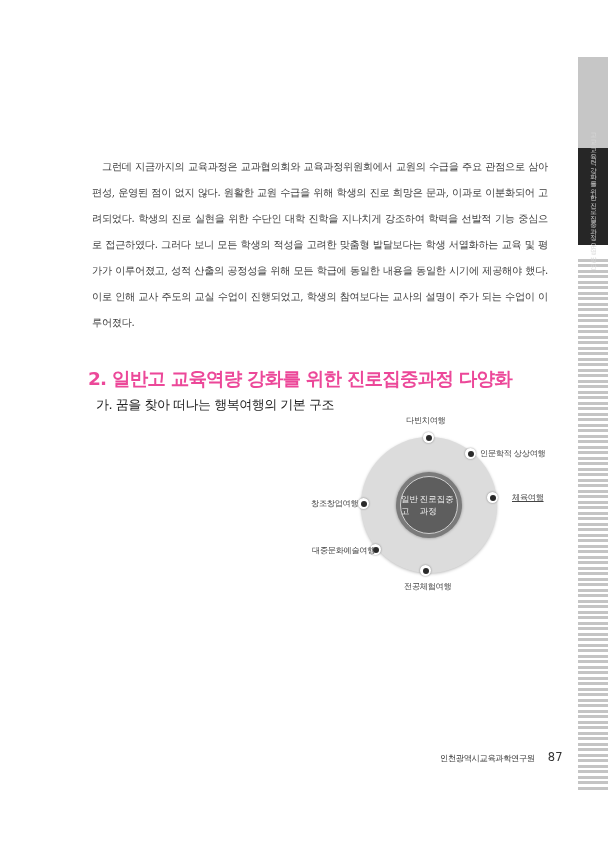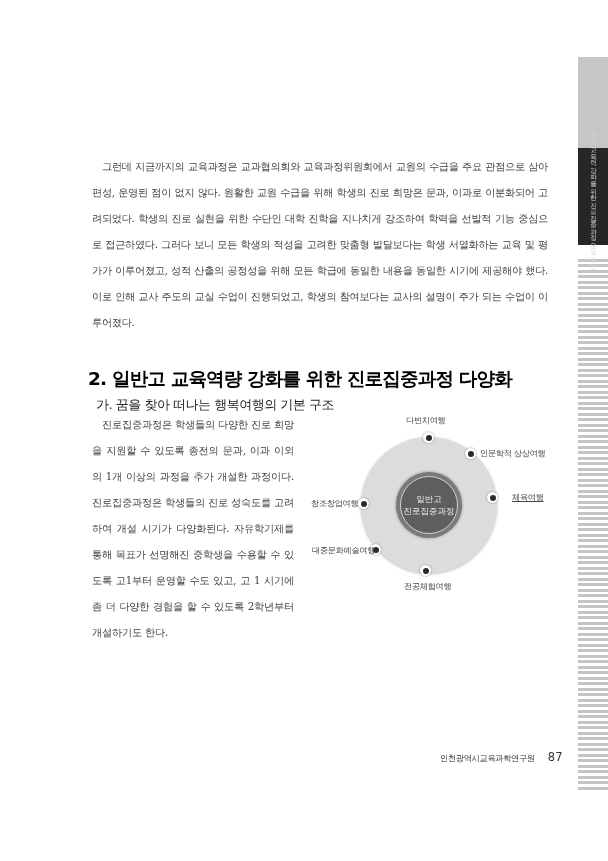--- a/index.html
+++ b/index.html
@@ -9,40 +9,40 @@
   }
   .para {
     position: absolute; font-size: 10.2px; line-height: 26px; color: #404040;
     text-align: justify; letter-spacing: -0.3px;
   }
   .para p { margin: 0; text-indent: 10px; }
   #intro { left: 92px; top: 154px; width: 456px; }
   #left-col { left: 92px; top: 412px; width: 202px; letter-spacing: -0.2px; }
   .section-title {
     position: absolute; left: 88px; top: 366px; font-family: "DejaVu Sans", "Liberation Sans", sans-serif;
-    font-size: 18.5px; font-weight: bold; color: #000000; letter-spacing: -0.8px; white-space: nowrap;
+    font-size: 18.5px; font-weight: bold; color: #ec4899; letter-spacing: -0.8px; white-space: nowrap;
   }
   .sub-title {
     position: absolute; left: 96px; top: 396px; font-family: "DejaVu Sans", "Liberation Sans", sans-serif;
     font-size: 13px; color: #222; letter-spacing: -0.5px; white-space: nowrap;
   }
   
   #diagram { position: absolute; left: 300px; top: 410px; width: 260px; height: 190px; }
   .ring {
     position: absolute; left: 61px; top: 27px; width: 136px; height: 136px; border-radius: 50%;
     background: #dcdcdc; box-shadow: 0 1px 3px rgba(0,0,0,0.25);
   }
   .core-outer {
     position: absolute; left: 96px; top: 62px; width: 66px; height: 66px; border-radius: 50%;
     background: #7a7a7a; box-shadow: 0 0 3px rgba(0,0,0,0.4);
   }
   .core-inner {
     position: absolute; left: 100px; top: 66px; width: 58px; height: 58px; border-radius: 50%;
     background: #5e5e5e; border: 1px solid #cfcfcf; box-sizing: border-box;
-    display: flex; flex-direction: column; align-items: center; justify-content: center;
+    display: flex; flex-direction: row; align-items: center; justify-content: center;
     font-family: "DejaVu Sans", "Liberation Sans", sans-serif; color: #f2f2f2; font-size: 8.5px; line-height: 12px;
   }
   .node {
     position: absolute; width: 11px; height: 11px; border-radius: 50%; background: #fff;
     box-shadow: 0 0 2px rgba(0,0,0,0.45);
   }
   .node::after {
     content: ""; position: absolute; left: 2.5px; top: 2.5px; width: 6px; height: 6px; border-radius: 50%; background: #2a2a2a;
   }
   .node-label {
@@ -74,21 +74,20 @@
 <body>
 
 <div id="intro" class="para">
   <p>그런데 지금까지의 교육과정은 교과협의회와 교육과정위원회에서 교원의 수급을 주요 관점으로 삼아 편성, 운영된 점이 없지 않다. 원활한 교원 수급을 위해 학생의 진로 희망은 문과, 이과로 이분화되어 고려되었다. 학생의 진로 실현을 위한 수단인 대학 진학을 지나치게 강조하여 학력을 선발적 기능 중심으로 접근하였다. 그러다 보니 모든 학생의 적성을 고려한 맞춤형 발달보다는 학생 서열화하는 교육 및 평가가 이루어졌고, 성적 산출의 공정성을 위해 모든 학급에 동일한 내용을 동일한 시기에 제공해야 했다. 이로 인해 교사 주도의 교실 수업이 진행되었고, 학생의 참여보다는 교사의 설명이 주가 되는 수업이 이루어졌다.</p>
 </div>
 
 <div class="section-title">2. 일반고 교육역량 강화를 위한 진로집중과정 다양화</div>
 <div class="sub-title">가. 꿈을 찾아 떠나는 행복여행의 기본 구조</div>
 
 <div id="left-col" class="para">
-  <p>진로집중과정은 학생들의 다양한 진로 희망을 지원할 수 있도록 종전의 문과, 이과 이외의 1개 이상의 과정을 추가 개설한 과정이다. 진로집중과정은 학생들의 진로 성숙도를 고려하여 개설 시기가 다양화된다. 자유학기제를 통해 목표가 선명해진 중학생을 수용할 수 있도록 고1부터 운영할 수도 있고, 고 1 시기에 좀 더 다양한 경험을 할 수 있도록 2학년부터 개설하기도 한다.</p>
 </div>
 
 <div id="diagram">
   <div class="ring"></div>
   <div class="core-outer"></div>
   <div class="core-inner">
     <span>일반고</span>
     <span>진로집중과정</span>
   </div>
 

